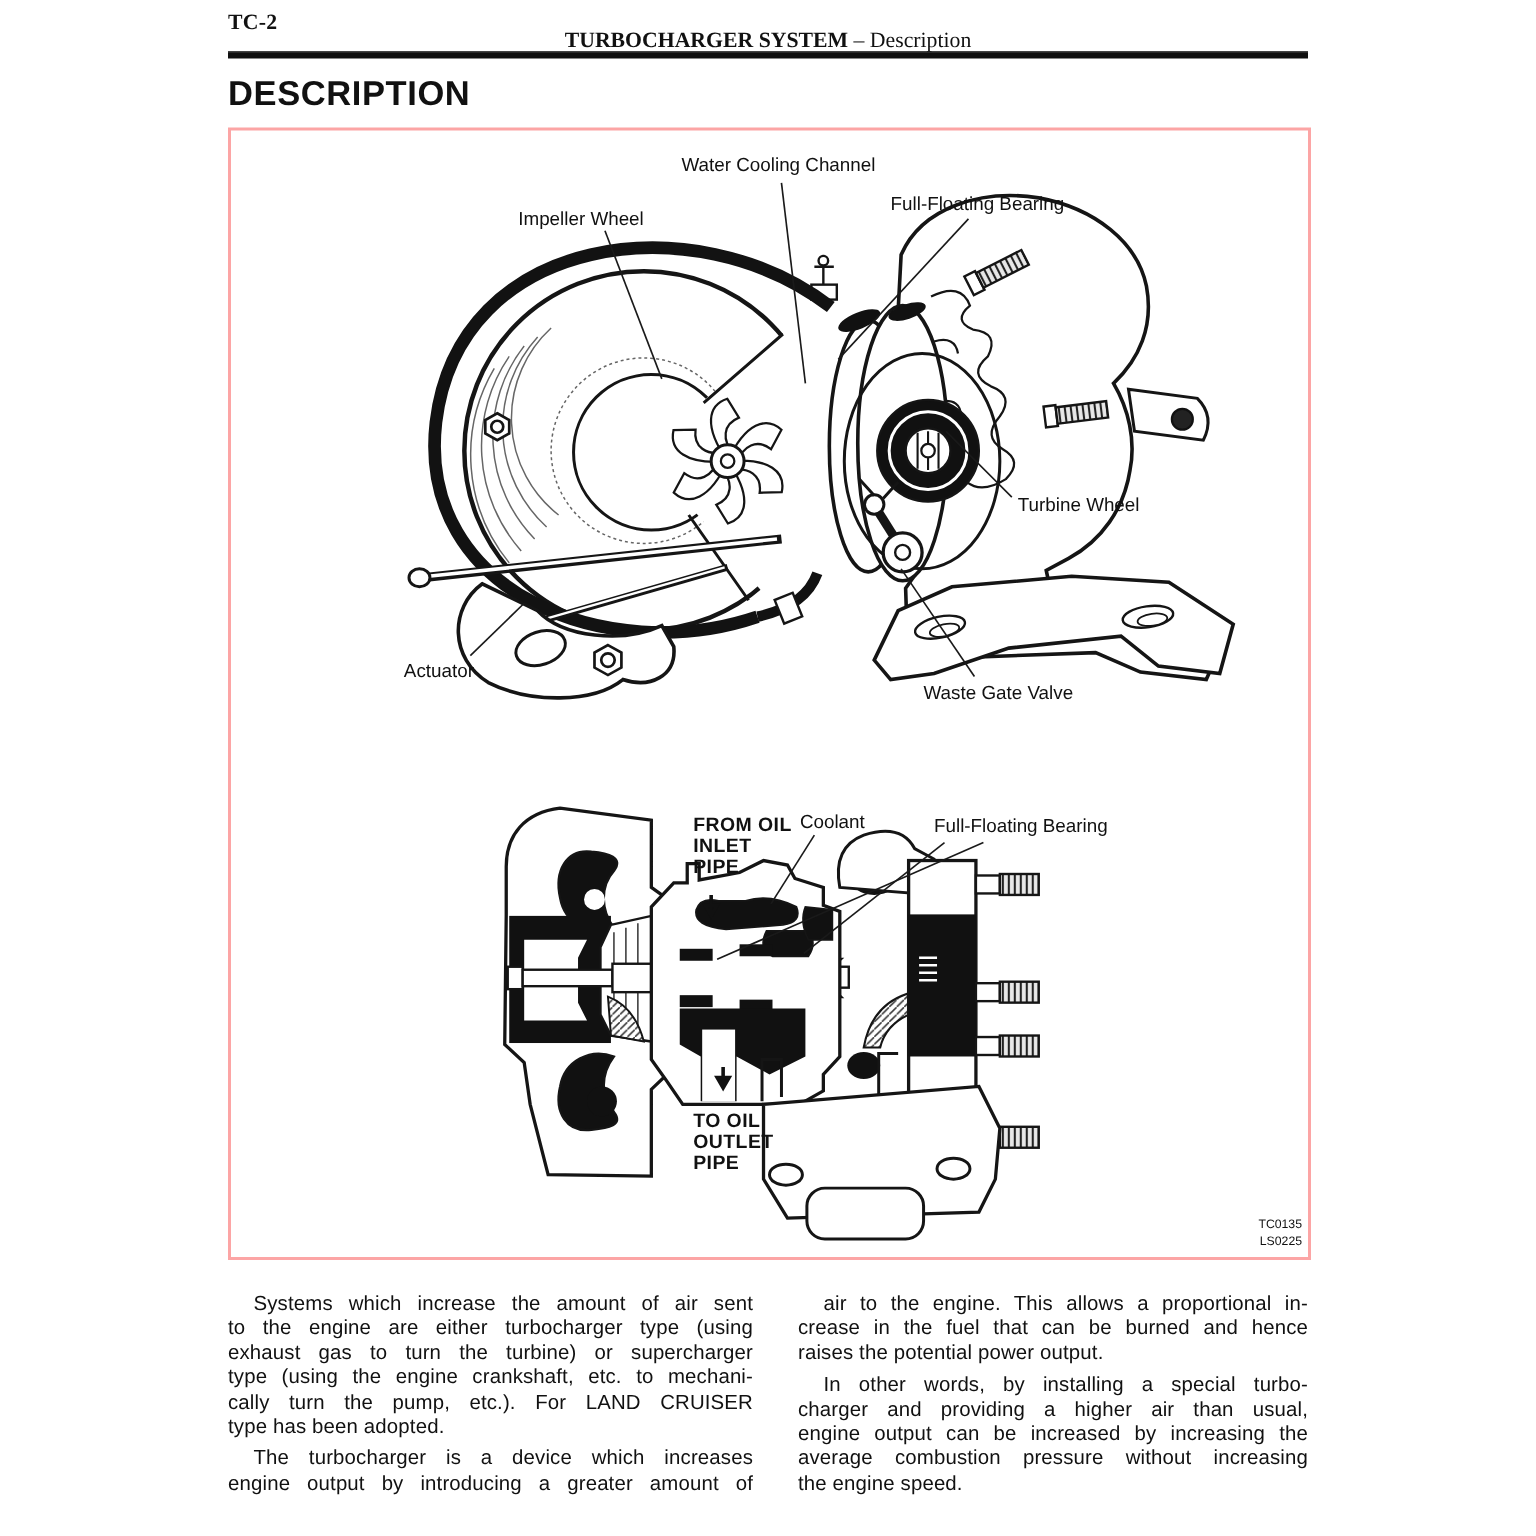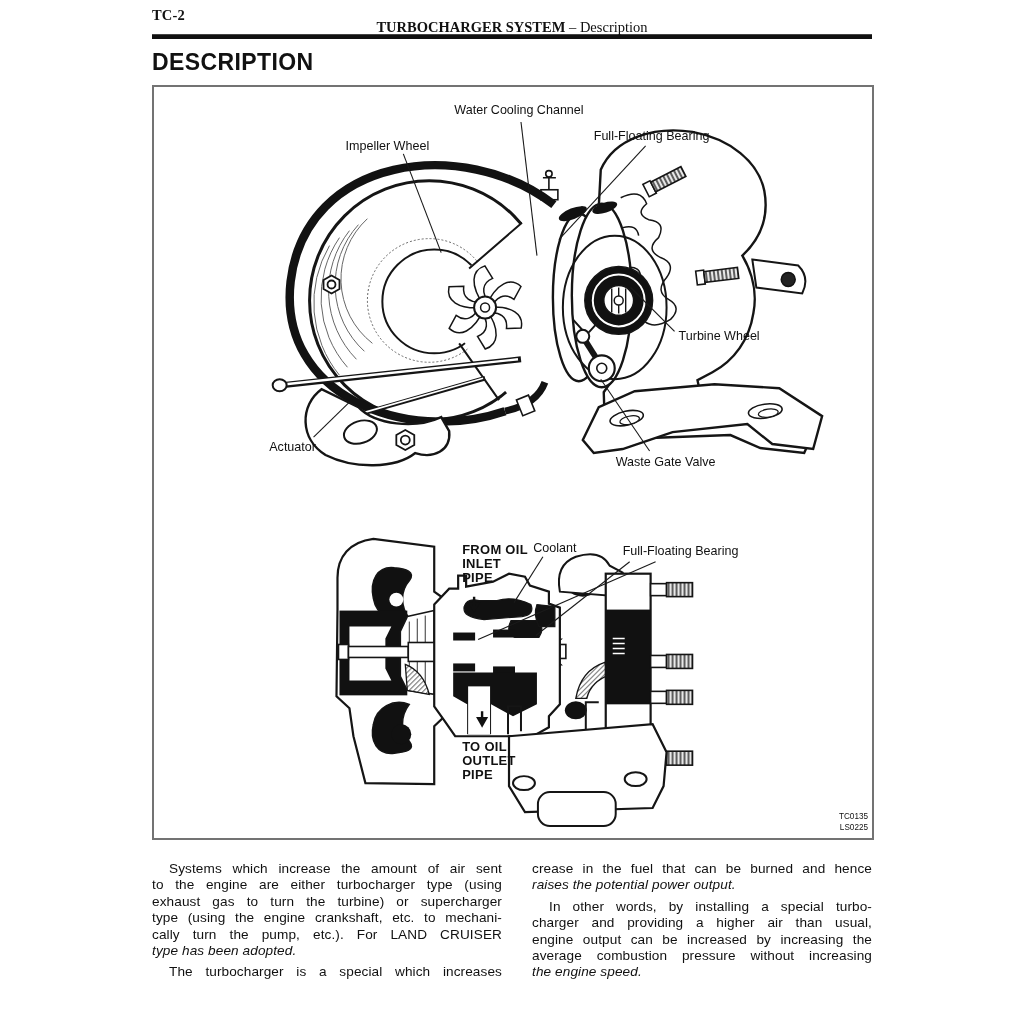--- a/index.html
+++ b/index.html
@@ -9,30 +9,30 @@
   .content{position:absolute;left:152px;top:0;width:720px;}
   
   .hdr{position:relative;height:26px;padding-top:8px;font-family:Liberation Serif, serif;}
   .hdr .code{position:absolute;left:0;top:7px;font-size:14.5px;font-weight:700;letter-spacing:.2px;}
   .hdr .title{position:absolute;left:0;right:0;top:7px;text-align:center;font-size:14.5px;margin-top:12px;}
   .hdr .title .t1{font-weight:700;}
   .hdr .title .t2{font-weight:400;}
   .rule{height:4px;background:#101010;border-top:1px solid #444;}
   .section-title{margin-top:10px;font-size:23px;font-weight:700;letter-spacing:.4px;}
   
-  .figbox{margin-top:9px;width:718px;height:751px;border:2px solid #737373;position:relative;background:#fff;}
+  .figbox{margin-top:9px;width:718px;height:751px;border:2px solid #fca5a5;position:relative;background:#fff;}
   .figbox svg{display:block;}
   
   .columns{display:flex;gap:30px;margin-top:20px;}
   .col{width:350px;}
   .col.right{width:340px;}
   .para{margin:1px 0 5px 0;}
   .bline{font-size:13.6px;line-height:16.4px;text-align:justify;text-align-last:justify;
          white-space:normal;letter-spacing:.1px;}
-  .bline.end{text-align-last:left;font-style:italic;}
+  .bline.end{text-align-last:left;}
   .bline.first{text-indent:17px;}
   
   text{font-family:"Liberation Sans", sans-serif;fill:#111;}
   .lbl{font-size:12.6px;}
   .lblb{font-size:13px;font-weight:700;letter-spacing:.3px;}
   .codes{font-size:8.2px;}
   .ln{stroke:#1a1a1a;stroke-width:1.1;fill:none;}
   .ol{stroke:#151515;fill:#fff;}
   .olk{stroke:#151515;fill:#111;}
 </style>
@@ -303,25 +303,27 @@
     <div class="col left" id="col-left">
         <div class="para">
           <div class="bline first">Systems which increase the amount of air sent</div>
           <div class="bline">to the engine are either turbocharger type (using</div>
           <div class="bline">exhaust gas to turn the turbine) or supercharger</div>
           <div class="bline">type (using the engine crankshaft, etc. to mechani-</div>
           <div class="bline">cally turn the pump, etc.). For LAND CRUISER</div>
           <div class="bline end">type has been adopted.</div>
         </div>
         <div class="para">
-          <div class="bline first">The turbocharger is a special which increases</div>
+          <div class="bline first">The turbocharger is a device which increases</div>
+          <div class="bline">engine output by introducing a greater amount of</div>
         </div>
       </div>
     <div class="col right" id="col-right">
         <div class="para">
+          <div class="bline first">air to the engine. This allows a proportional in-</div>
           <div class="bline">crease in the fuel that can be burned and hence</div>
           <div class="bline end">raises the potential power output.</div>
         </div>
         <div class="para">
           <div class="bline first">In other words, by installing a special turbo-</div>
           <div class="bline">charger and providing a higher air than usual,</div>
           <div class="bline">engine output can be increased by increasing the</div>
           <div class="bline">average combustion pressure without increasing</div>
           <div class="bline end">the engine speed.</div>
         </div>

